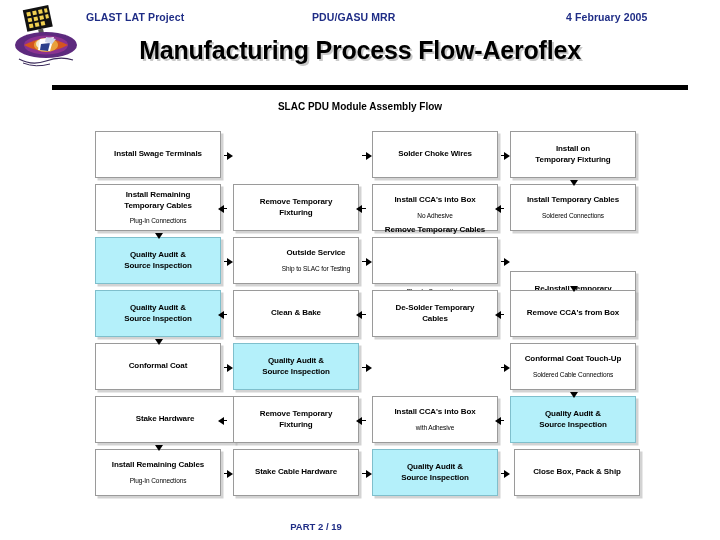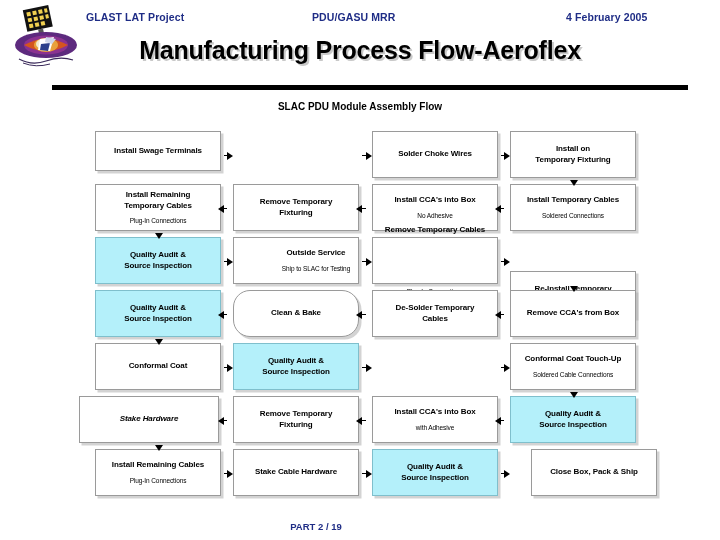--- a/index.html
+++ b/index.html
@@ -203,21 +203,21 @@
   <div class="hdr-text" id="hdr-project">GLAST LAT Project</div>
   <div class="hdr-text" id="hdr-center">PDU/GASU MRR</div>
   <div class="hdr-text" id="hdr-date">4 February 2005</div>
 
   <div id="slide-title">Manufacturing Process Flow-Aeroflex</div>
   <div id="title-rule"></div>
 </div>
 
 <div id="flow-title">SLAC PDU Module Assembly Flow</div>
 <div id="flow-canvas">
-    <div class="node" style="left: 95px; top: 131px; width: 126px; height: 40px;">
+    <div class="node" style="left: 95px; top: 131px; width: 126px; height: 47px;">
       <div class="main">Install Swage Terminals</div>
     </div>
     <div class="node" style="left: 372px; top: 131px; width: 126px; height: 47px;">
       <div class="main">Solder Choke Wires</div>
     </div>
     <div class="node" style="left: 510px; top: 131px; width: 126px; height: 47px;">
       <div class="main">Install on<br>Temporary Fixturing</div>
     </div>
     <div class="node" style="left: 95px; top: 184px; width: 126px; height: 47px;">
       <div class="main">Install Remaining<br>Temporary Cables</div>
@@ -244,40 +244,40 @@
     <div class="node" style="left: 372px; top: 237px; width: 126px; height: 47px; gap: 46px;">
       <div class="main">Remove Temporary Cables</div>
       <div class="sub">Plug-In Connections</div>
     </div>
     <div class="node" style="left: 510px; top: 237px; width: 126px; height: 47px; margin-top: 34px;">
       <div class="main">Re-Install Temporary<br>Fixturing</div>
     </div>
     <div class="node hl" style="left: 95px; top: 290px; width: 126px; height: 47px;">
       <div class="main">Quality Audit &amp;<br>Source Inspection</div>
     </div>
-    <div class="node" style="left: 233px; top: 290px; width: 126px; height: 47px; border-radius: 17px;">
+    <div class="node" style="left: 233px; top: 290px; width: 126px; height: 47px;">
       <div class="main">Clean &amp; Bake</div>
     </div>
     <div class="node" style="left: 372px; top: 290px; width: 126px; height: 47px;">
       <div class="main">De-Solder Temporary<br>Cables</div>
     </div>
     <div class="node" style="left: 510px; top: 290px; width: 126px; height: 47px;">
       <div class="main">Remove CCA's from Box</div>
     </div>
     <div class="node" style="left: 95px; top: 343px; width: 126px; height: 47px;">
       <div class="main">Conformal Coat</div>
     </div>
     <div class="node hl" style="left: 233px; top: 343px; width: 126px; height: 47px;">
       <div class="main">Quality Audit &amp;<br>Source Inspection</div>
     </div>
     <div class="node" style="left: 510px; top: 343px; width: 126px; height: 47px;">
       <div class="main">Conformal Coat Touch-Up</div>
       <div class="sub">Soldered Cable Connections</div>
     </div>
-    <div class="node" style="left: 79px; top: 396px; width: 140px; height: 47px; font-style: italic;">
+    <div class="node" style="left: 95px; top: 396px; width: 140px; height: 47px;">
       <div class="main">Stake Hardware</div>
     </div>
     <div class="node" style="left: 233px; top: 396px; width: 126px; height: 47px;">
       <div class="main">Remove Temporary<br>Fixturing</div>
     </div>
     <div class="node" style="left: 372px; top: 396px; width: 126px; height: 47px;">
       <div class="main">Install CCA's into Box</div>
       <div class="sub">with Adhesive</div>
     </div>
     <div class="node hl" style="left: 510px; top: 396px; width: 126px; height: 47px;">
@@ -286,21 +286,21 @@
     <div class="node" style="left: 95px; top: 449px; width: 126px; height: 47px;">
       <div class="main">Install Remaining Cables</div>
       <div class="sub">Plug-In Connections</div>
     </div>
     <div class="node" style="left: 233px; top: 449px; width: 126px; height: 47px;">
       <div class="main">Stake Cable Hardware</div>
     </div>
     <div class="node hl" style="left: 372px; top: 449px; width: 126px; height: 47px;">
       <div class="main">Quality Audit &amp;<br>Source Inspection</div>
     </div>
-    <div class="node" style="left: 531px; top: 449px; width: 126px; height: 47px;">
+    <div class="node" style="left: 514px; top: 449px; width: 126px; height: 47px;">
       <div class="main">Close Box, Pack &amp; Ship</div>
     </div>
     <div class="arrow arrow-h right" style="left: 224px; width: 3px; top: 154.5px;">
       <span class="head"></span>
     </div>
     <div class="arrow arrow-h right" style="left: 362px; width: 4px; top: 154.5px;">
       <span class="head"></span>
     </div>
     <div class="arrow arrow-h right" style="left: 501px; width: 3px; top: 154.5px;">
       <span class="head"></span>

